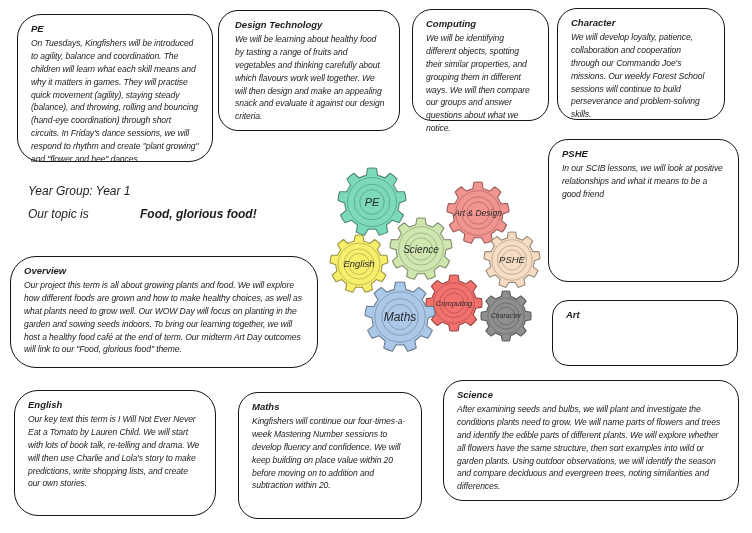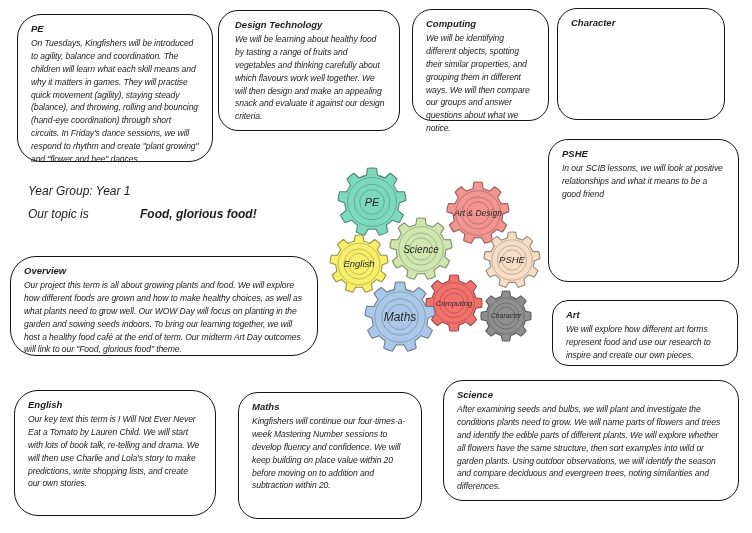--- a/index.html
+++ b/index.html
@@ -15,21 +15,21 @@
   .box-title{font-weight:bold;font-size:9.5px;margin:0 0 3px 0;}
   .box-body{font-size:8.6px;line-height:1.5;margin:0;letter-spacing:-0.1px;}
   .box-body + .box-body{margin-top:4px;}
   
   #box-pe{left:17px;top:14px;width:196px;height:148px;border-radius:24px;}
   #box-dt{left:218px;top:10px;width:182px;height:121px;padding-left:16px;}
   #box-computing{left:412px;top:9px;width:137px;height:112px;}
   #box-character{left:557px;top:8px;width:168px;height:112px;}
   #box-pshe{left:548px;top:139px;width:191px;height:143px;}
   #box-art{left:552px;top:300px;width:186px;height:66px;border-radius:16px;}
-  #box-overview{left:10px;top:256px;width:308px;height:100px;border-radius:26px;}
+  #box-overview{left:10px;top:256px;width:308px;height:112px;border-radius:26px;}
   #box-english{left:14px;top:390px;width:202px;height:126px;border-radius:24px;}
   #box-maths{left:238px;top:392px;width:184px;height:127px;}
   #box-science{left:443px;top:380px;width:296px;height:121px;}
   .title-block{position:absolute;left:28px;top:180px;font-size:12px;line-height:23px;z-index:2;}
   .title-block .bold{font-weight:bold;margin-left:48px;}
   #gears-svg{position:absolute;left:0;top:0;z-index:1;pointer-events:none;}
   .gear-label{font-family:"Liberation Sans",sans-serif;font-style:italic;fill:#2a2a2a;}
 </style>
 </head>
 <body>
@@ -110,30 +110,30 @@
     <p class="box-body">We will be learning about healthy food by tasting a range of fruits and vegetables and thinking carefully about which flavours work well together. We will then design and make an appealing snack and evaluate it against our design criteria.</p>
   </div>
 
   <div class="box" id="box-computing">
     <div class="box-title">Computing</div>
     <p class="box-body">We will be identifying different objects, spotting their similar properties, and grouping them in different ways. We will then compare our groups and answer questions about what we notice.</p>
   </div>
 
   <div class="box" id="box-character">
     <div class="box-title">Character</div>
+    <p class="box-body">We will develop loyalty, patience, collaboration and cooperation through our Commando Joe's missions. Our weekly Forest School sessions will continue to build perseverance and problem-solving skills.</p>
   </div>
 
   <div class="box" id="box-pshe">
     <div class="box-title">PSHE</div>
     <p class="box-body">In our SCIB lessons, we will look at positive relationships and what it means to be a good friend</p>
   </div>
 
   <div class="box" id="box-art">
     <div class="box-title">Art</div>
-    <p class="box-body">We will explore how different art forms represent food and use our research to inspire and create our own pieces.</p>
   </div>
 
   <div class="box" id="box-overview">
     <div class="box-title">Overview</div>
     <p class="box-body">Our project this term is all about growing plants and food. We will explore how different foods are grown and how to make healthy choices, as well as what plants need to grow well. Our WOW Day will focus on planting in the garden and sowing seeds indoors. To bring our learning together, we will host a healthy food café at the end of term. Our midterm Art Day outcomes will link to our "Food, glorious food" theme.</p>
   </div>
 
   <div class="box" id="box-english">
     <div class="box-title">English</div>
     <p class="box-body">Our key text this term is I Will Not Ever Never Eat a Tomato by Lauren Child. We will start with lots of book talk, re-telling and drama. We will then use Charlie and Lola's story to make predictions, write shopping lists, and create our own stories.</p>

